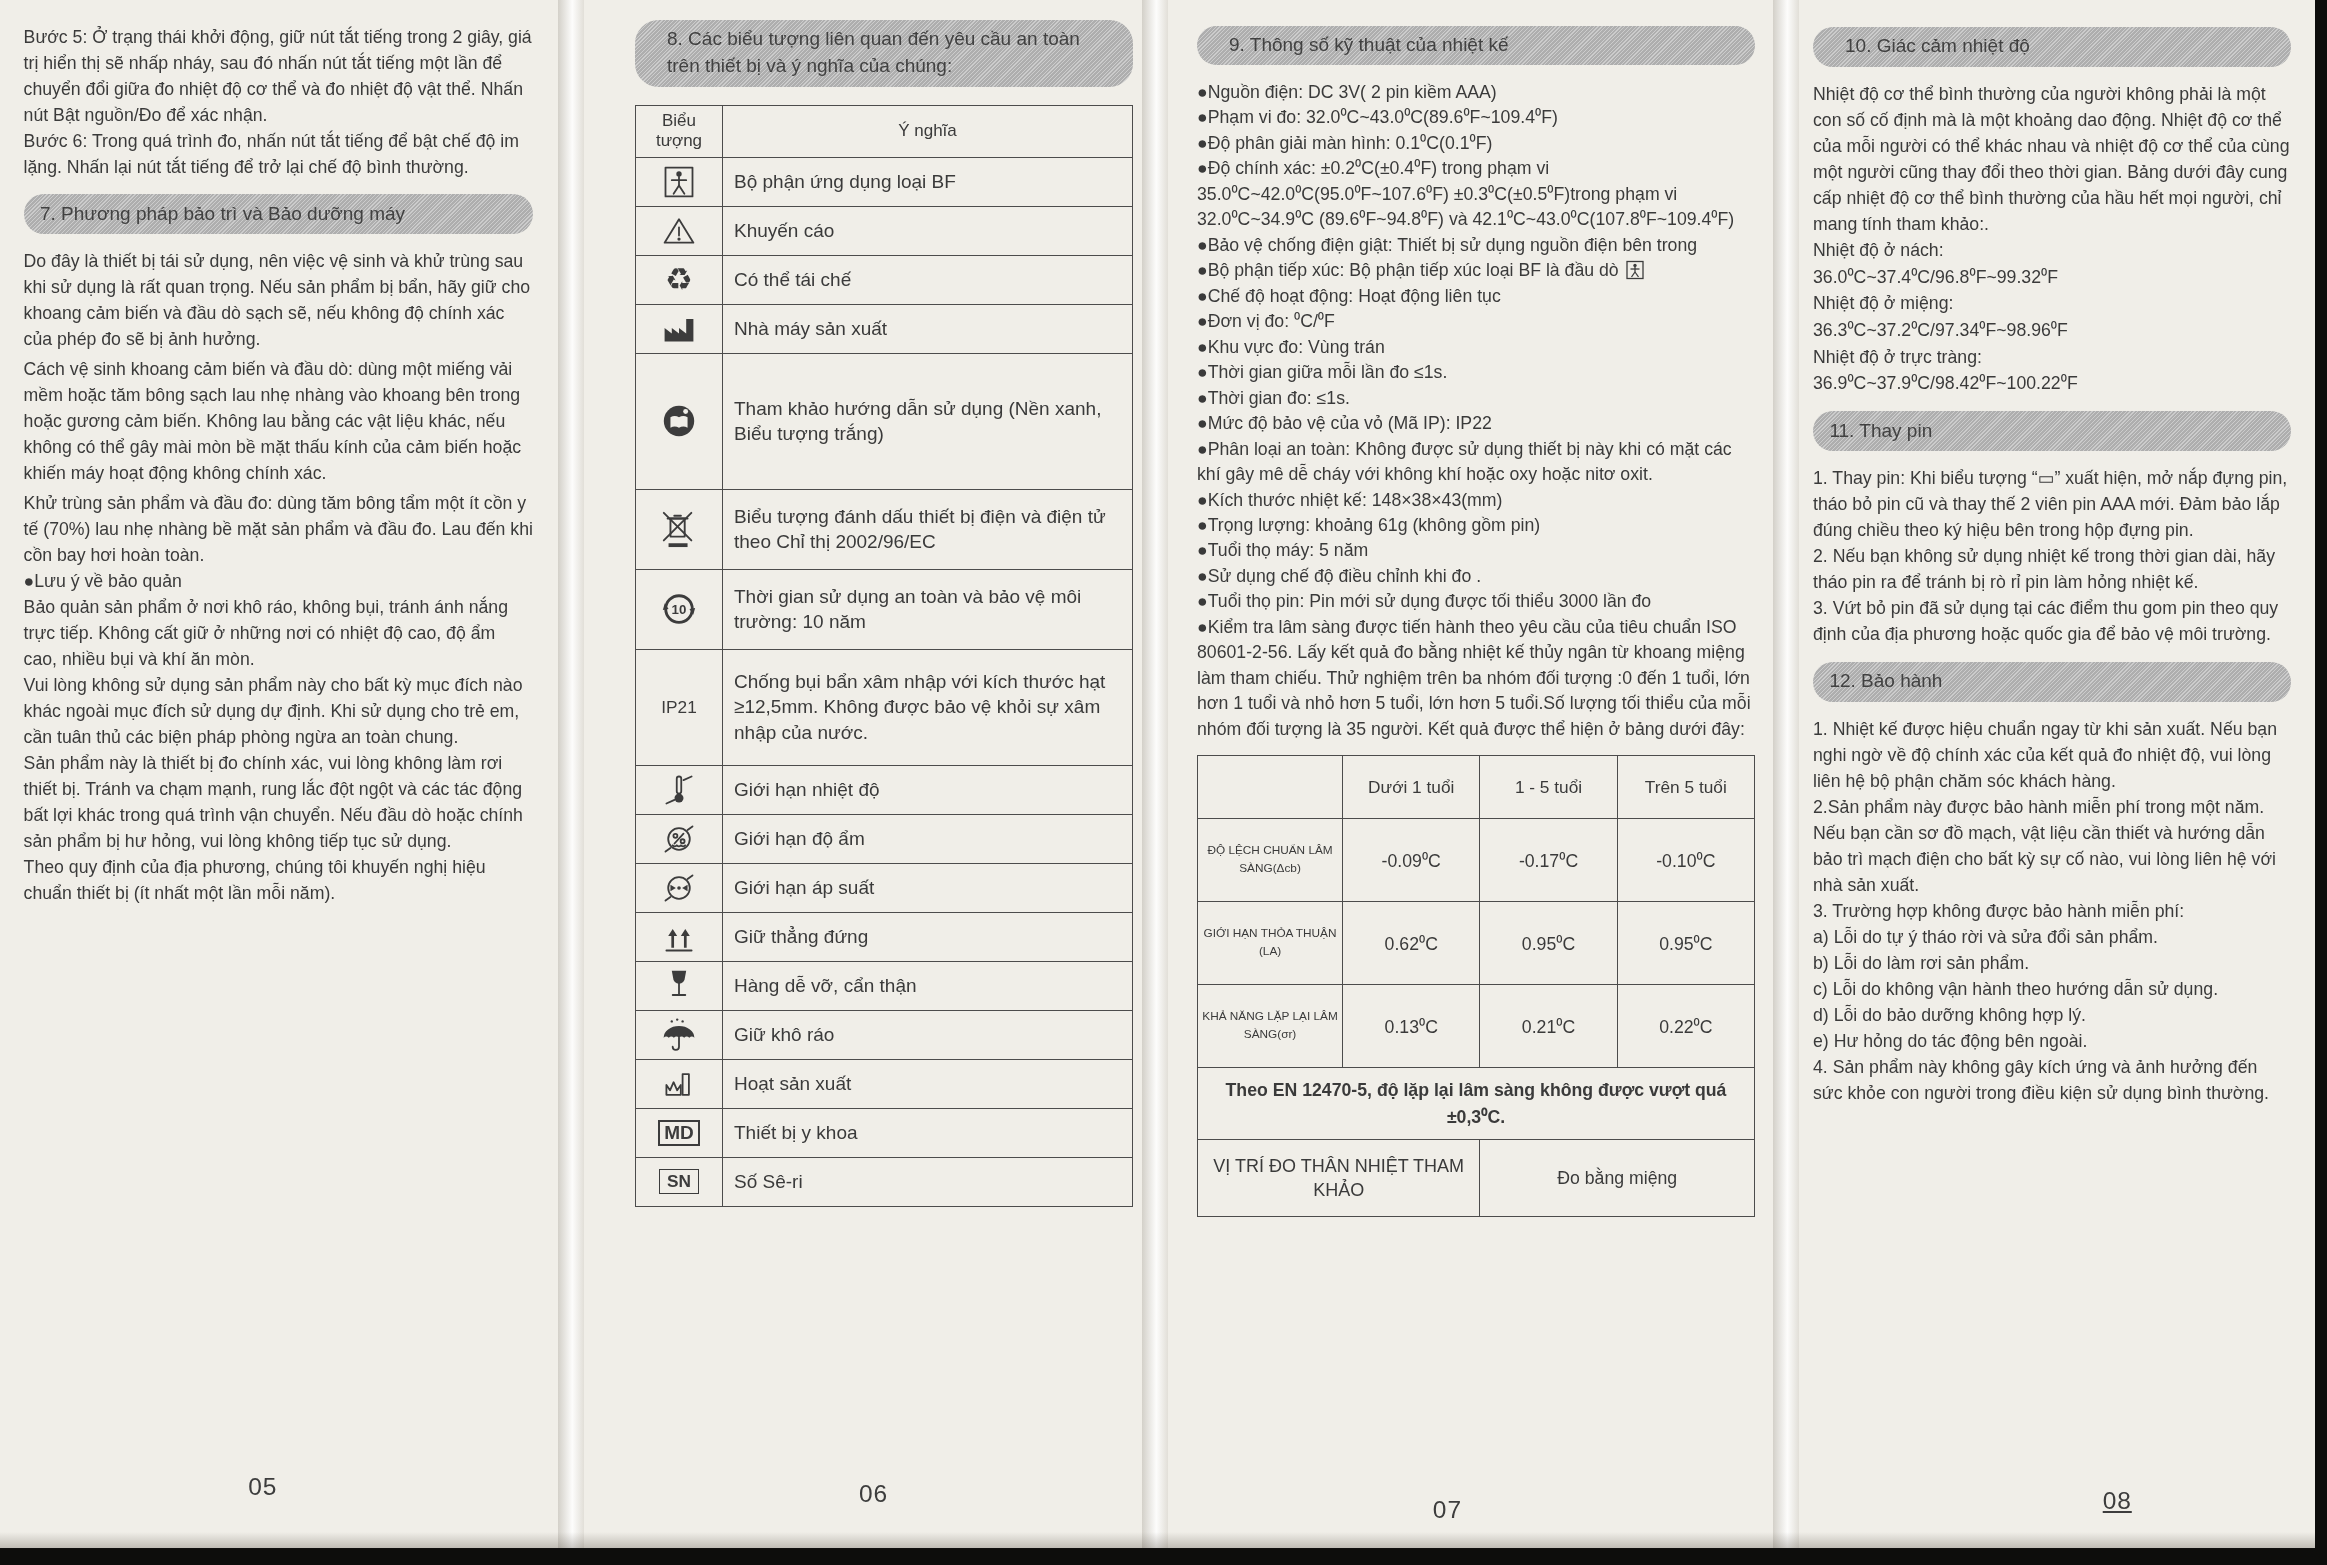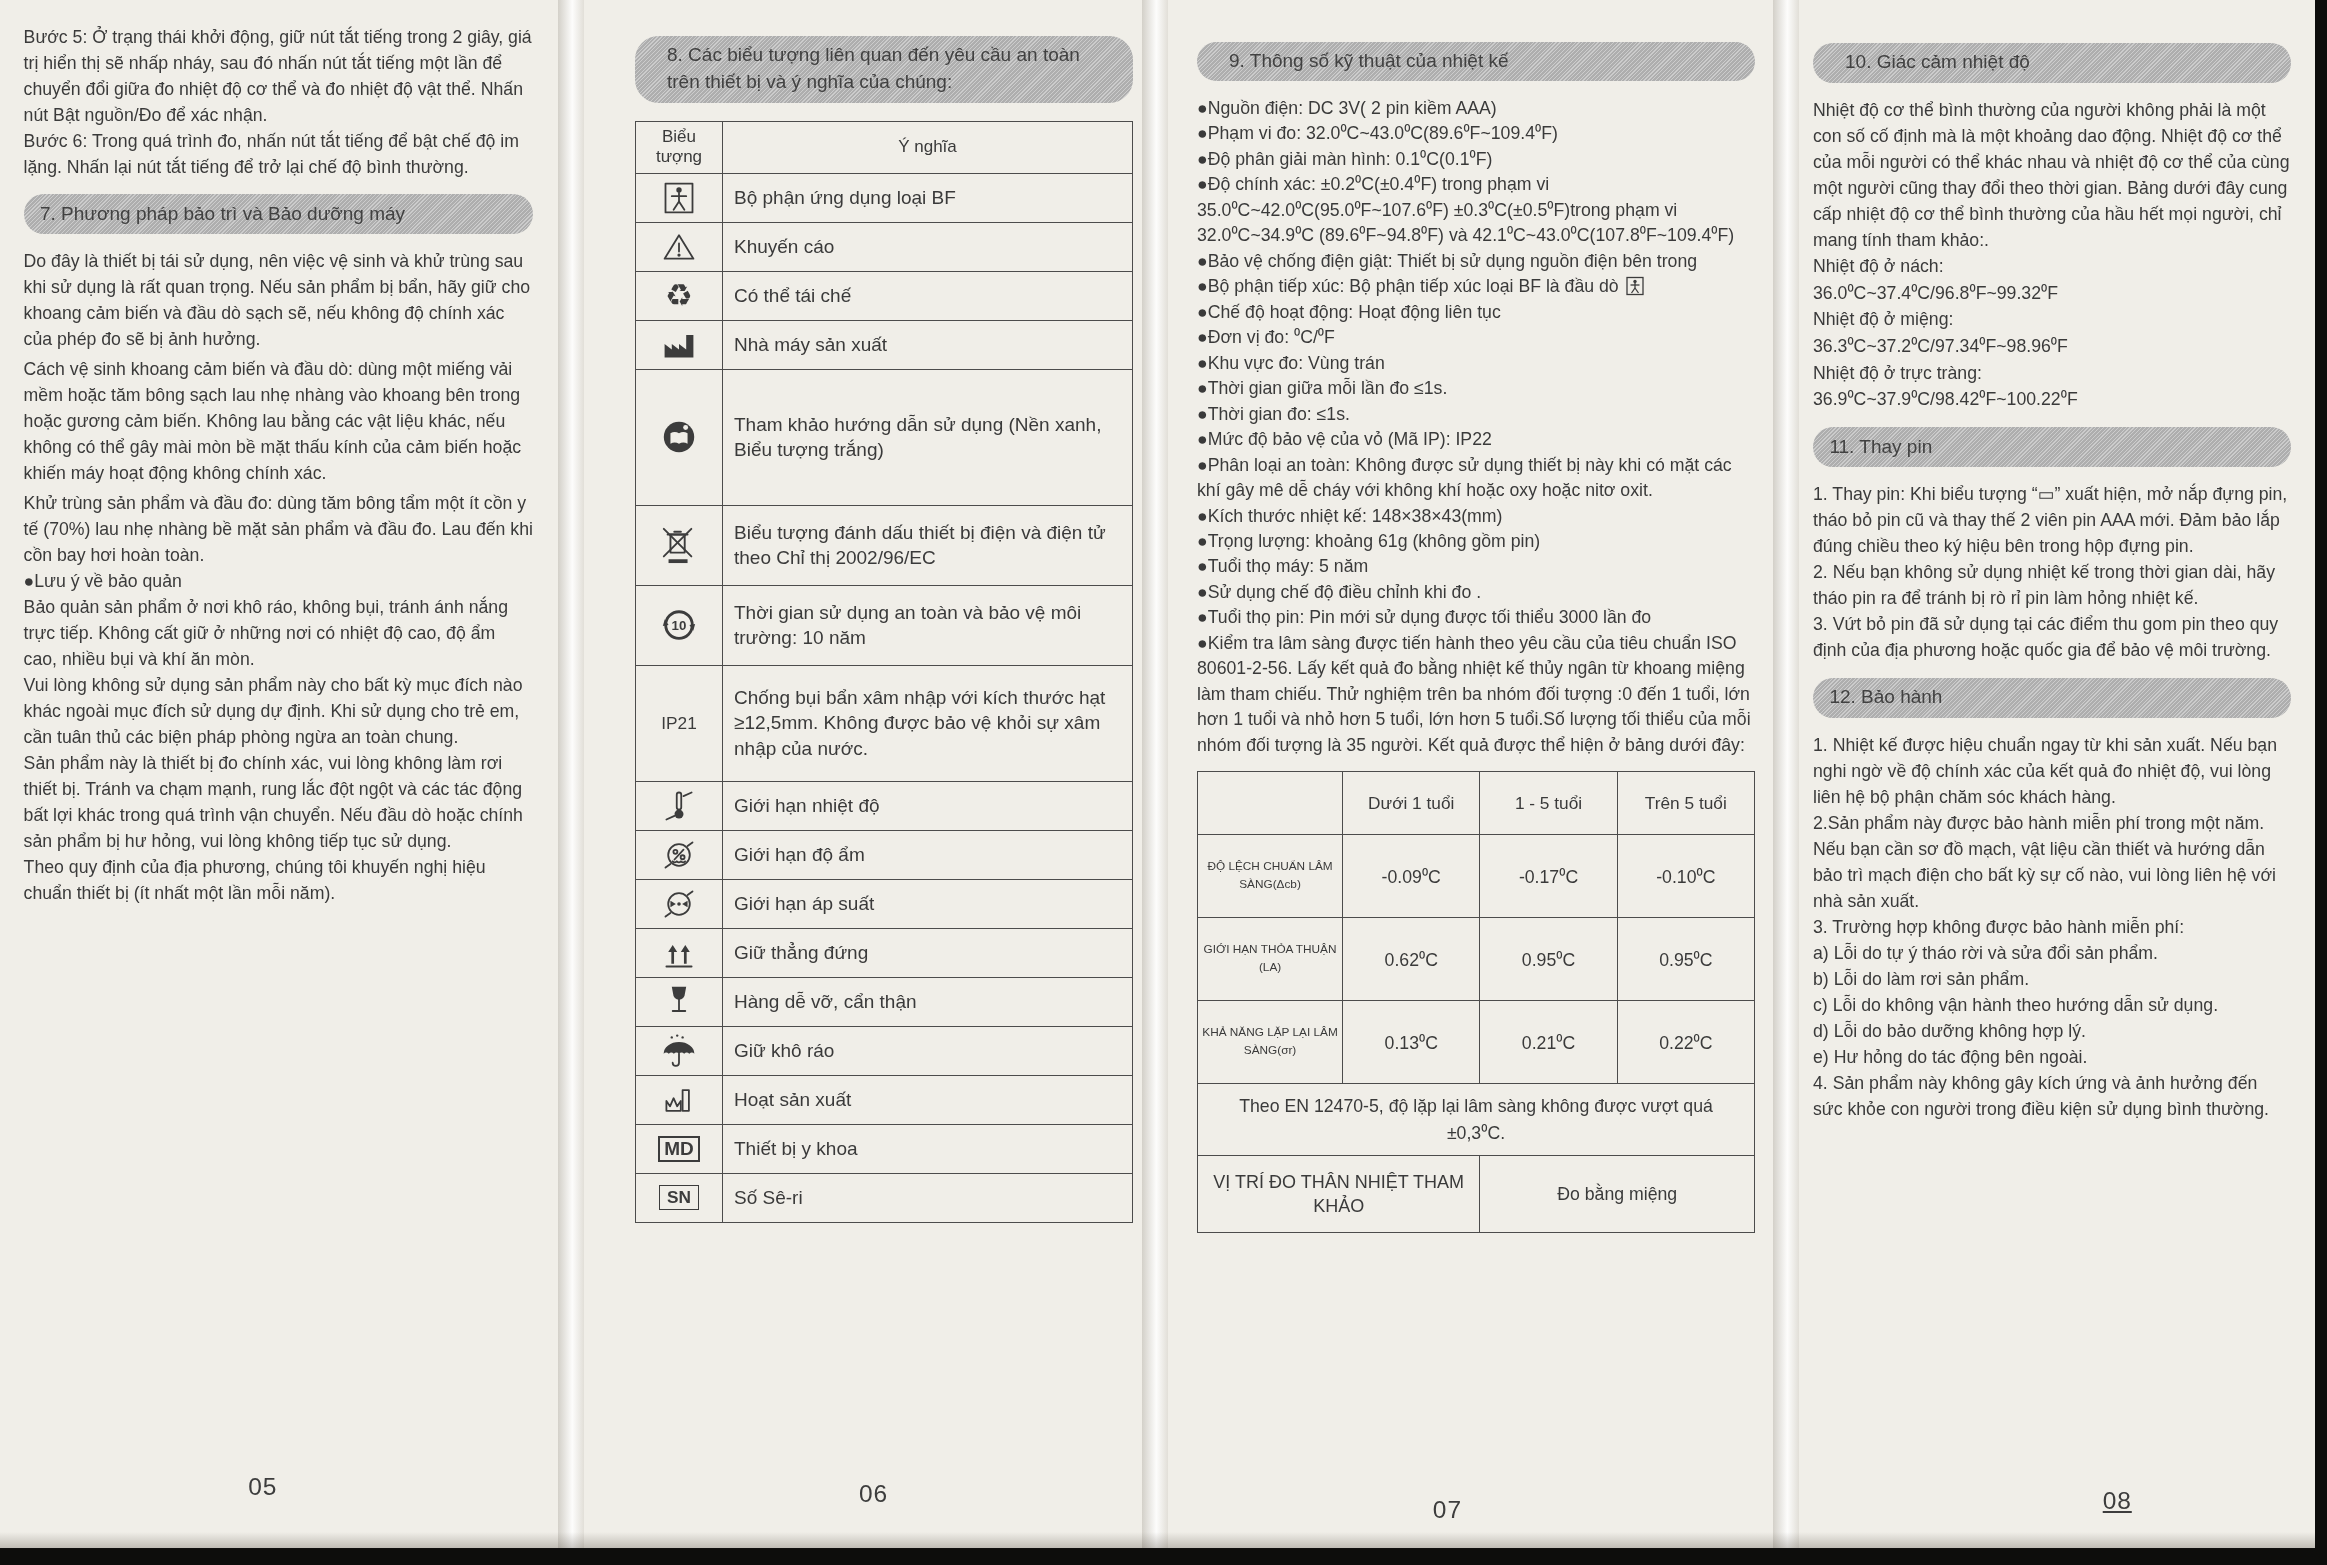--- a/index.html
+++ b/index.html
@@ -37,21 +37,21 @@
   p.para{margin:0;}
   .pgap{height:3.6px;}
 
   .pill{
     background-color:#b9b9b9;
     background-image:repeating-linear-gradient(135deg, rgba(255,255,255,0.28) 0 0.9px, rgba(0,0,0,0.06) 0.9px 2.7px);
     color:#414141;border-radius:23.6px;
     padding:6.4px 16.4px;font-size:19px;line-height:1.42;
     margin:14.5px 0 14.5px 0;
   }
-  .pill-first{margin-top:16px;padding-left:32px;}
+  .pill-first{margin-top:0;padding-left:32px;}
 
   .page-num{position:absolute;font-size:24.5px;color:#3d3d3d;letter-spacing:0.9px;}
   .panel-1 .page-num{bottom:47px;left:46%;transform:translateX(-50%);}
   .panel-2 .page-num{bottom:40px;left:52%;transform:translateX(-50%);}
   .panel-3 .page-num{bottom:23.6px;left:46%;transform:translateX(-50%);}
   .panel-4 .page-num{bottom:33px;left:62%;transform:translateX(-50%);text-decoration:underline;}
 
   
   table.sym{border-collapse:collapse;width:100%;margin-top:18px;}
   table.sym th, table.sym td{border:1.5px solid #4c4c4c;}
@@ -73,21 +73,21 @@
   .bf-inline{stroke:#3c3c3c;stroke-width:2.6;fill:none;vertical-align:-3.6px;margin-left:1.8px;}
   .bf-inline .fill{fill:#3c3c3c;stroke:none;}
 
   
   table.clin{border-collapse:collapse;width:100%;margin-top:12.7px;}
   table.clin td{border:1.4px solid #4c4c4c;text-align:center;vertical-align:middle;}
   td.cl-blank{width:26%;}
   td.cl-h{font-size:17.3px;height:60px;width:24.6%;}
   td.cl-label{font-size:11.8px;line-height:1.5;padding:5.5px 3.6px;}
   td.cl-val{font-size:17.7px;height:80px;}
-  td.cl-note{text-align:left;font-size:17.7px;line-height:1.5;padding:9px 11px;}
+  td.cl-note{text-align:left;font-size:17.7px;line-height:1.5;padding:9px 11px;font-weight:bold;}
   td.cl-pos{text-align:left;font-size:18px;line-height:1.35;padding:9px 11px;height:58px;}
   td.cl-posval{font-size:17.7px;}
 
   
   p.tempLine{font-size:17.7px;line-height:1.5;margin:0;}
 </style>
 </head>
 <body>
 
 <div class="paper">

